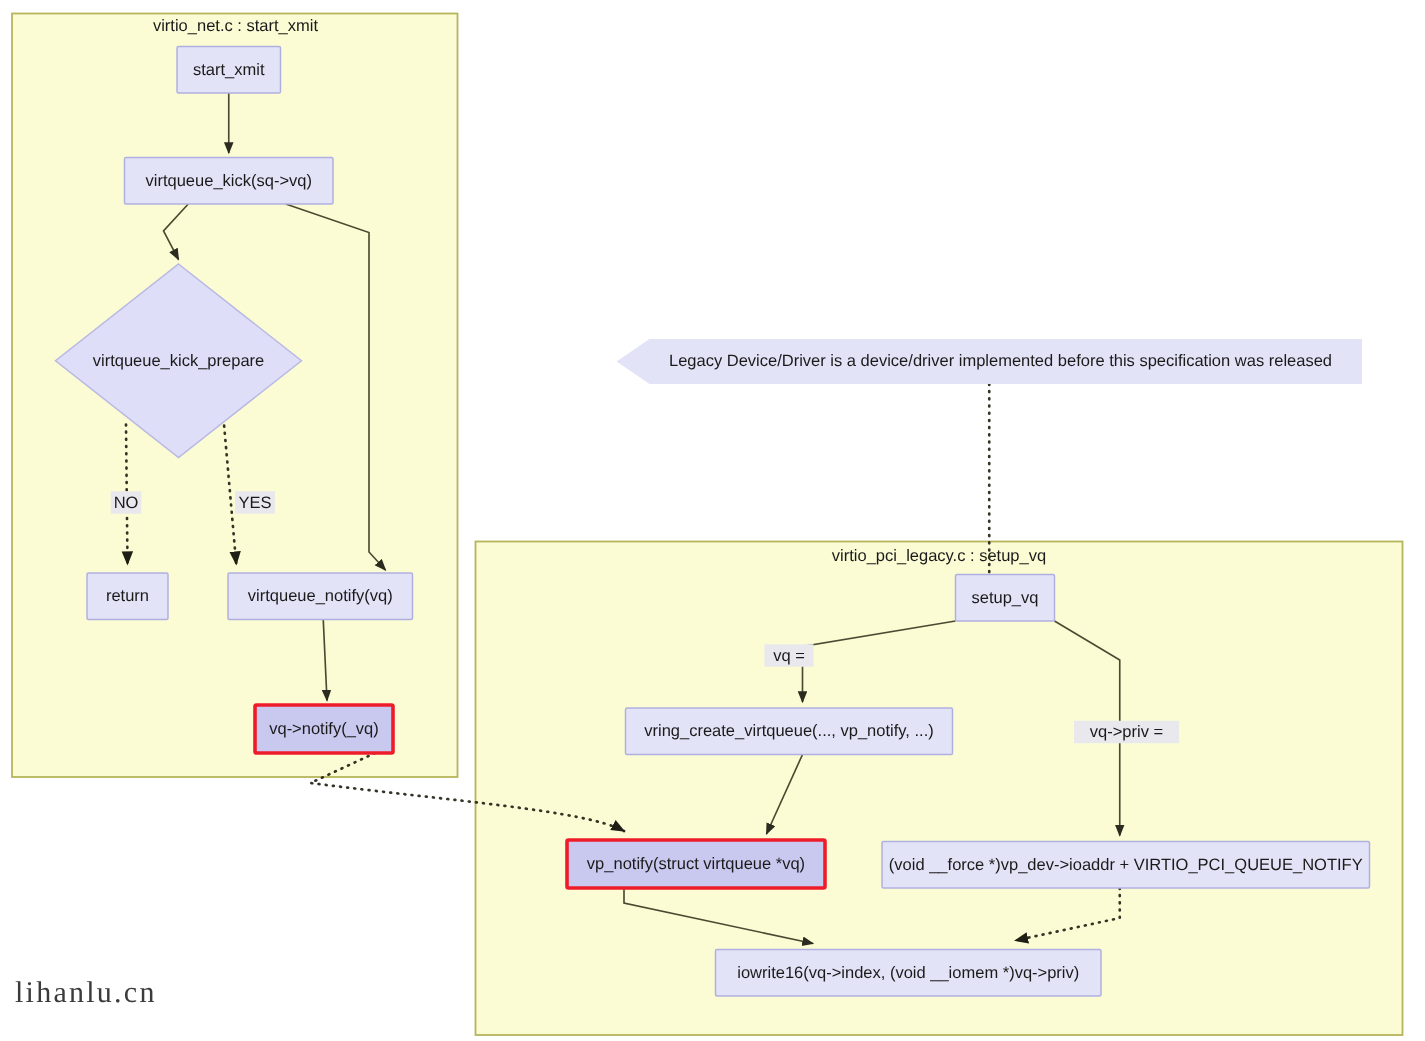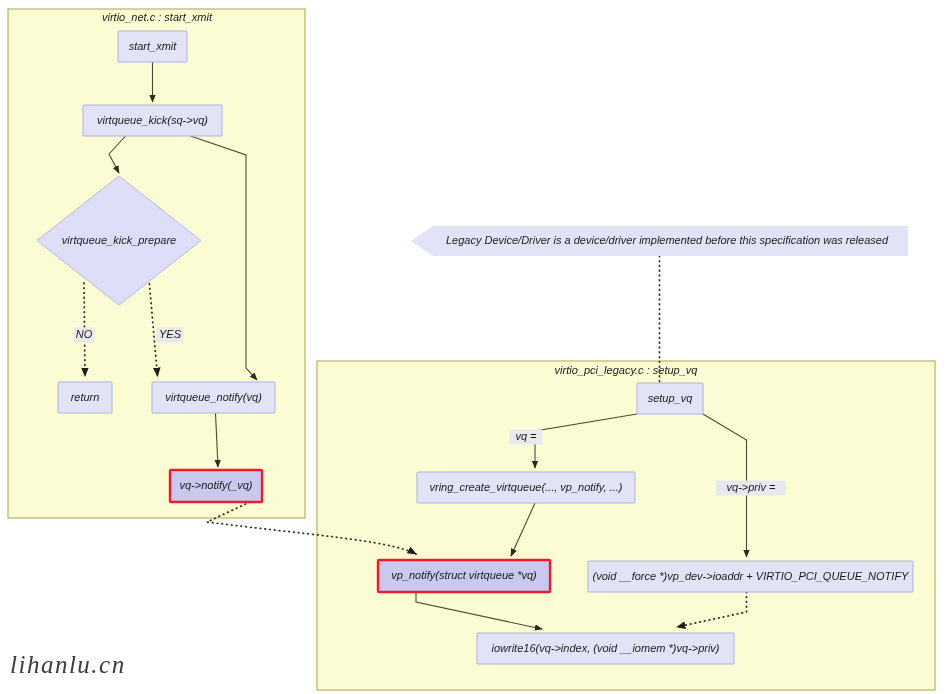--- a/index.html
+++ b/index.html
@@ -1,39 +1,39 @@
 <!DOCTYPE html>
 <html><head>
 <meta charset="utf-8">
 <style>
   html,body{margin:0;padding:0;background:#ffffff;}
   body{width:950px;height:694px;overflow:hidden;
        font-family:"Liberation Sans",sans-serif;}
-  #stage{position:relative;width:950px;height:694px;font-style:italic;}
+  #stage{position:relative;width:950px;height:694px;}
   svg#diagram{position:absolute;left:0;top:0;width:950px;height:694px;}
 
   .container-rect{fill:#fcfcd4;stroke:#b5b55a;stroke-width:1.2;}
   .container-title{font-size:11px;fill:#1a1a1a;text-anchor:middle;dominant-baseline:middle;}
 
   .node-rect{fill:#e3e3f8;stroke:#b0b0e0;stroke-width:1;}
   .node-rect.hl{fill:#c9c9f0;stroke:#ee1c2a;stroke-width:2.4;}
   .node-diamond{fill:#dedef8;stroke:#b8b8e4;stroke-width:1;}
   .node-label{font-size:11px;fill:#1a1a1a;text-anchor:middle;dominant-baseline:middle;}
 
   .edge{fill:none;stroke:#4a4a32;stroke-width:1.1;}
   .edge.dotted{stroke:#333326;stroke-width:1.8;stroke-linecap:round;
                stroke-dasharray:0.6 4.2;}
 
   .edge-label-bg{fill:#e9e9ed;}
   .edge-label{font-size:11px;fill:#1a1a1a;text-anchor:middle;dominant-baseline:middle;}
 
   .banner{fill:#e3e3f8;}
   .banner-label{font-size:11px;fill:#1a1a1a;text-anchor:middle;dominant-baseline:middle;}
 
-  #watermark{position:absolute;left:10px;top:651px;font-size:25px;
+  #watermark{position:absolute;left:10px;top:651px;font-size:20px;
              color:#3b3b3b;font-family:"Liberation Serif",serif;
              letter-spacing:1.5px;}
 </style>
 </head>
 <body>
 
 <div id="stage">
 
   <svg id="diagram" viewBox="0 0 950 694">
     <defs>

